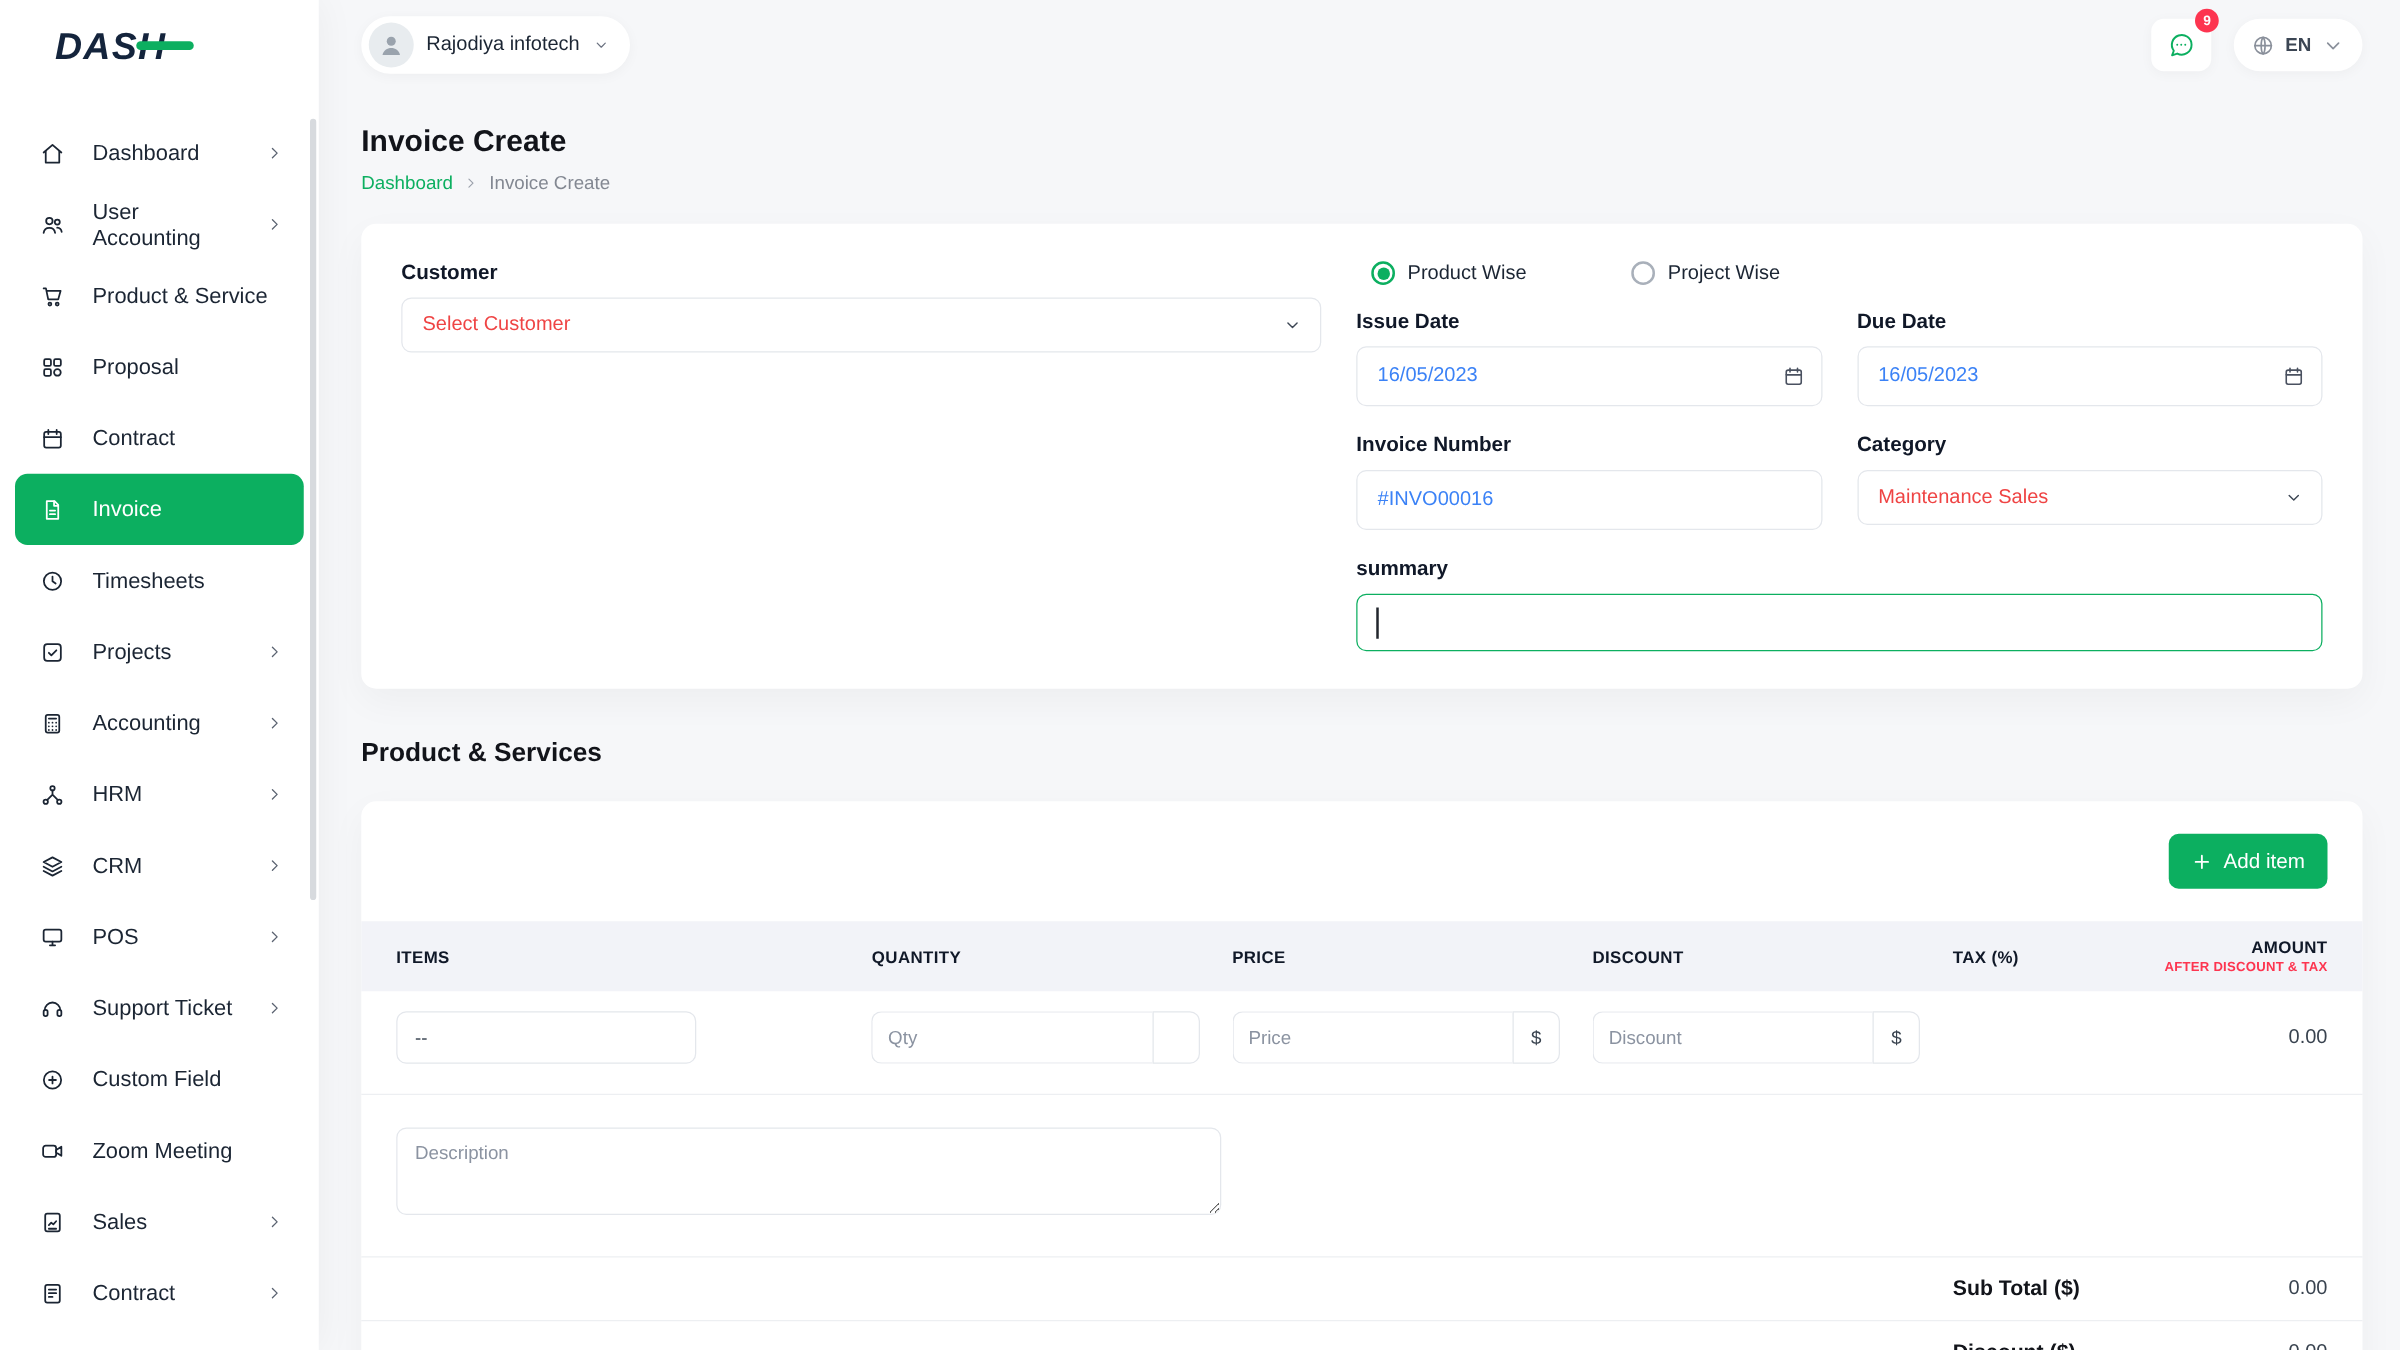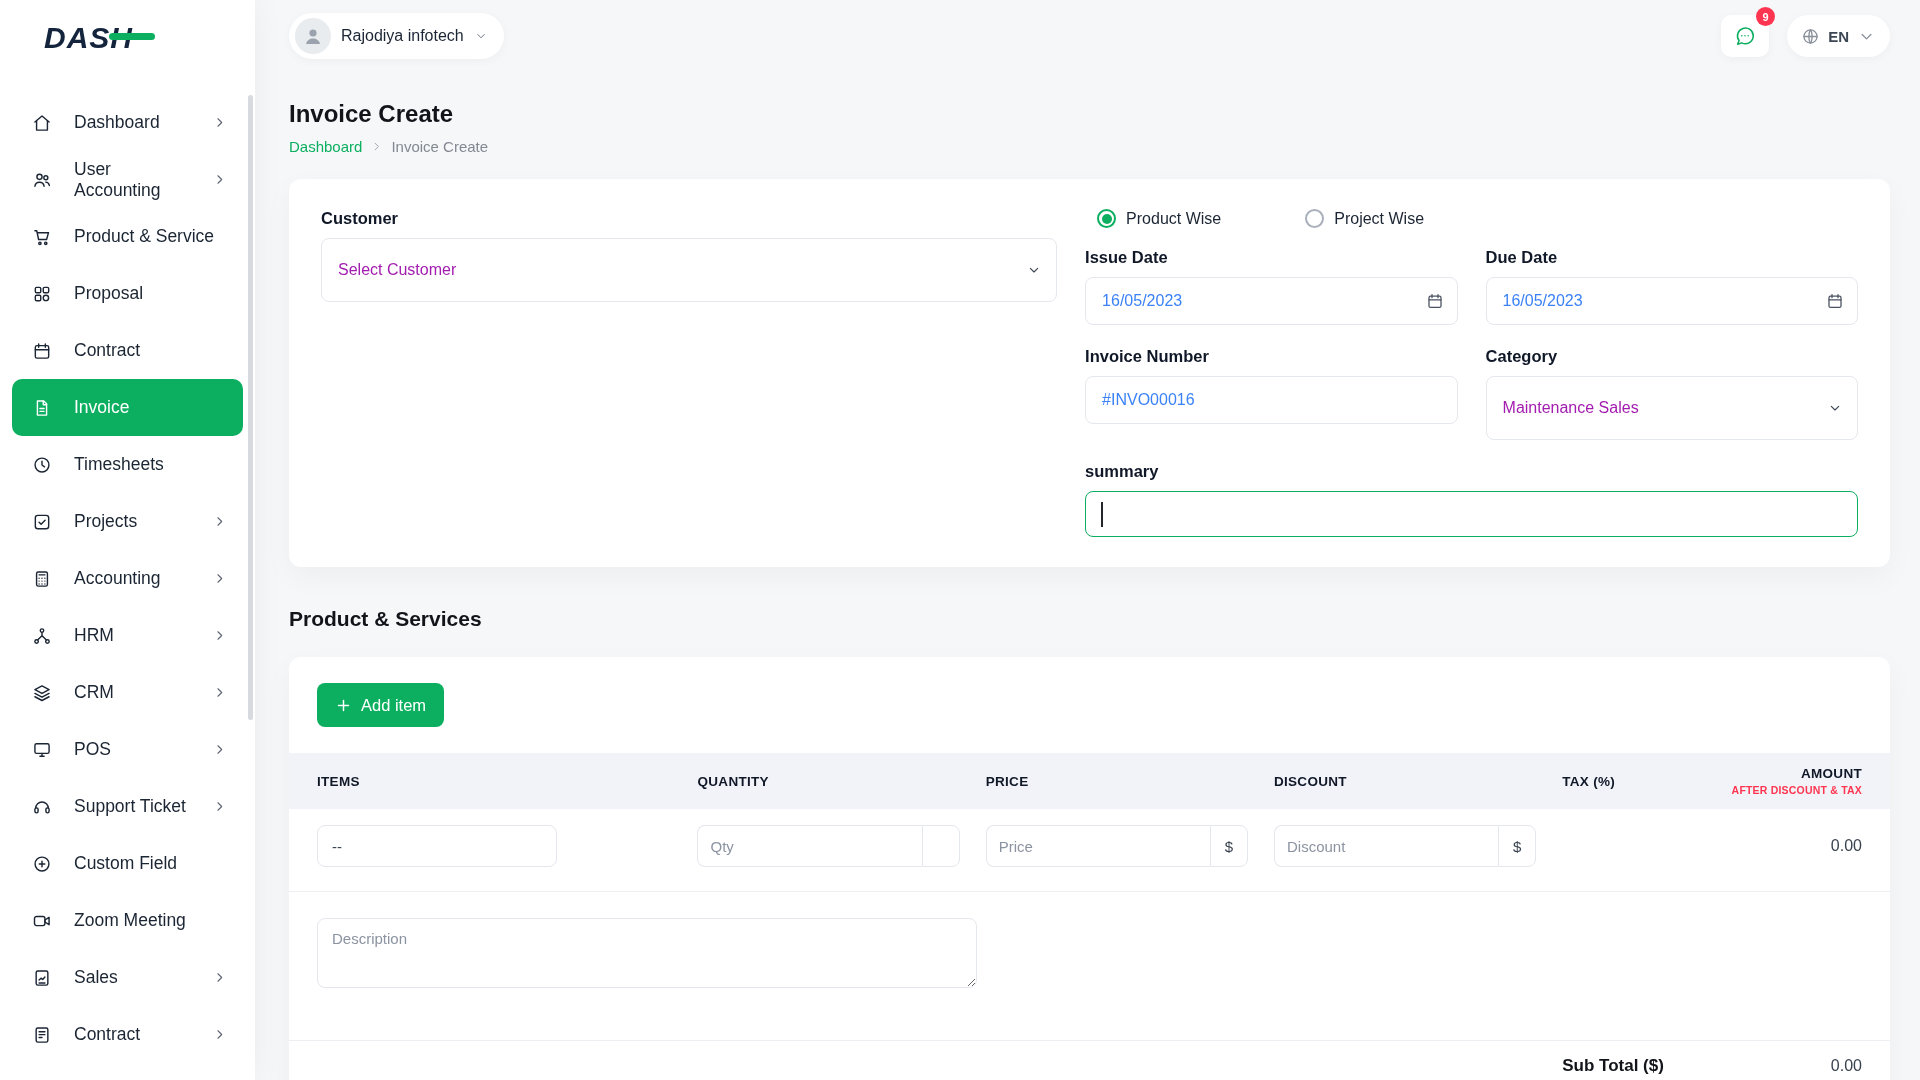--- a/index.html
+++ b/index.html
@@ -57,23 +57,23 @@
   .breadcrumb .home { color:#0caf60; text-decoration:none; cursor:pointer; }
   .breadcrumb svg.i { width:13px; height:13px; color:#9aa0ab; }
   .breadcrumb .current { color:#838892; }
 
   .card { background:#fff; border-radius:12px; box-shadow:0 10px 30px rgba(20,25,38,.04); }
 
   
   .form-card { margin-top:24px; padding:30px 32px; display:grid;
     grid-template-columns:1fr 1.05fr; column-gap:28px; }
   .flabel { display:block; font-size:16.5px; font-weight:700; color:#101828; margin-bottom:10px; }
-  .select { position:relative; height:64px; border:1px solid #e4e7ec; border-radius:8px;
+  .select { position:relative; height:44px; border:1px solid #e4e7ec; border-radius:8px;
     background:#fff; display:flex; align-items:center; padding:0 40px 0 16px;
-    font-size:16px; color:#a21caf; cursor:pointer; }
+    font-size:16px; color:#ef4444; cursor:pointer; }
   .select svg.i { position:absolute; right:14px; width:16px; height:16px; color:#3c4654; }
   .field { position:relative; }
   .field input { width:100%; height:48px; border:1px solid #e4e7ec; border-radius:8px;
     padding:0 42px 0 16px; font-size:16px; color:#3b82f6; background:#fff;
     font-family:"Liberation Sans", sans-serif; }
   .field input.noicon { padding-right:16px; }
   .field svg.i { position:absolute; right:14px; top:15px; width:18px; height:18px; color:#4a5160; }
   .radio-row { display:flex; align-items:center; gap:72px; margin-bottom:20px; }
   .radio { display:flex; align-items:center; gap:10px; font-size:16px; color:#1b2533; cursor:pointer;padding-left:12px; }
   .rdot { width:19px; height:19px; border-radius:50%; border:2px solid #0caf60; position:relative; }
@@ -83,21 +83,21 @@
   .summary-block { margin-top:22px; }
   .summary-box { position:relative; height:46px; border:1.6px solid #0caf60; border-radius:8px;
     background:#fff; cursor:text; }
   .caret { position:absolute; left:15px; top:10px; width:1.5px; height:25px; background:#22262d;
     animation:blink 1.1s steps(1) infinite; }
   @keyframes blink { 50% { opacity:0; } }
 
   
   h2.section-title { margin:40px 0 26px; font-size:21px; font-weight:700; color:#12141a; }
   .items-card { padding-top:0; }
-  .add-row { display:flex; justify-content:flex-start; padding:26px 28px; }
+  .add-row { display:flex; justify-content:flex-end; padding:26px 28px; }
   .add-btn { display:flex; align-items:center; gap:9px; height:44px; padding:0 18px;
     background:#0caf60; color:#fff; border:none; border-radius:8px; font-size:16.5px;
     font-weight:500; cursor:pointer; font-family:"Liberation Sans", sans-serif; }
   .add-btn svg.i { width:17px; height:17px; stroke-width:2.1; }
 
   .tgrid { display:grid; grid-template-columns:1.32fr 1fr 1fr 1fr .52fr .52fr; }
   .thead { background:#f2f3f8; padding:13px 28px; align-items:center; }
   .th { font-size:13.5px; font-weight:700; color:#101828; letter-spacing:.3px; }
   .th.right { text-align:right; }
   .th .subnote { display:block; margin-top:3px; font-size:10.5px; font-weight:700;
@@ -115,21 +115,21 @@
   .addon { width:38px; height:42px; border:1px solid #e4e7ec; border-radius:0 8px 8px 0;
     display:flex; align-items:center; justify-content:center; font-size:15px; color:#39434f;
     background:#fff; }
   .amount-cell { text-align:right; font-size:16px; color:#39434f; }
 
   .desc-row { border-top:1px solid #edeff2; padding:26px 28px 28px; }
   .desc-row textarea { width:660px; height:70px; border:1px solid #e4e7ec; border-radius:8px;
     padding:11px 14px; font-size:15px; color:#39434f; resize:both;
     font-family:"Liberation Sans", sans-serif; }
 
-  .trow { border-top:1px solid #edeff2; padding:15px 28px; align-items:center;margin-top:20px; }
+  .trow { border-top:1px solid #edeff2; padding:15px 28px; align-items:center; }
   .tlabel { grid-column:5; font-size:17px; font-weight:700; color:#12141a; }
   .tvalue { grid-column:6; text-align:right; font-size:16px; color:#39434f; }
 </style>
 </head>
 <body>
 
 <div class="app">
 
   <aside class="sidebar">
     <div class="logo-row">

